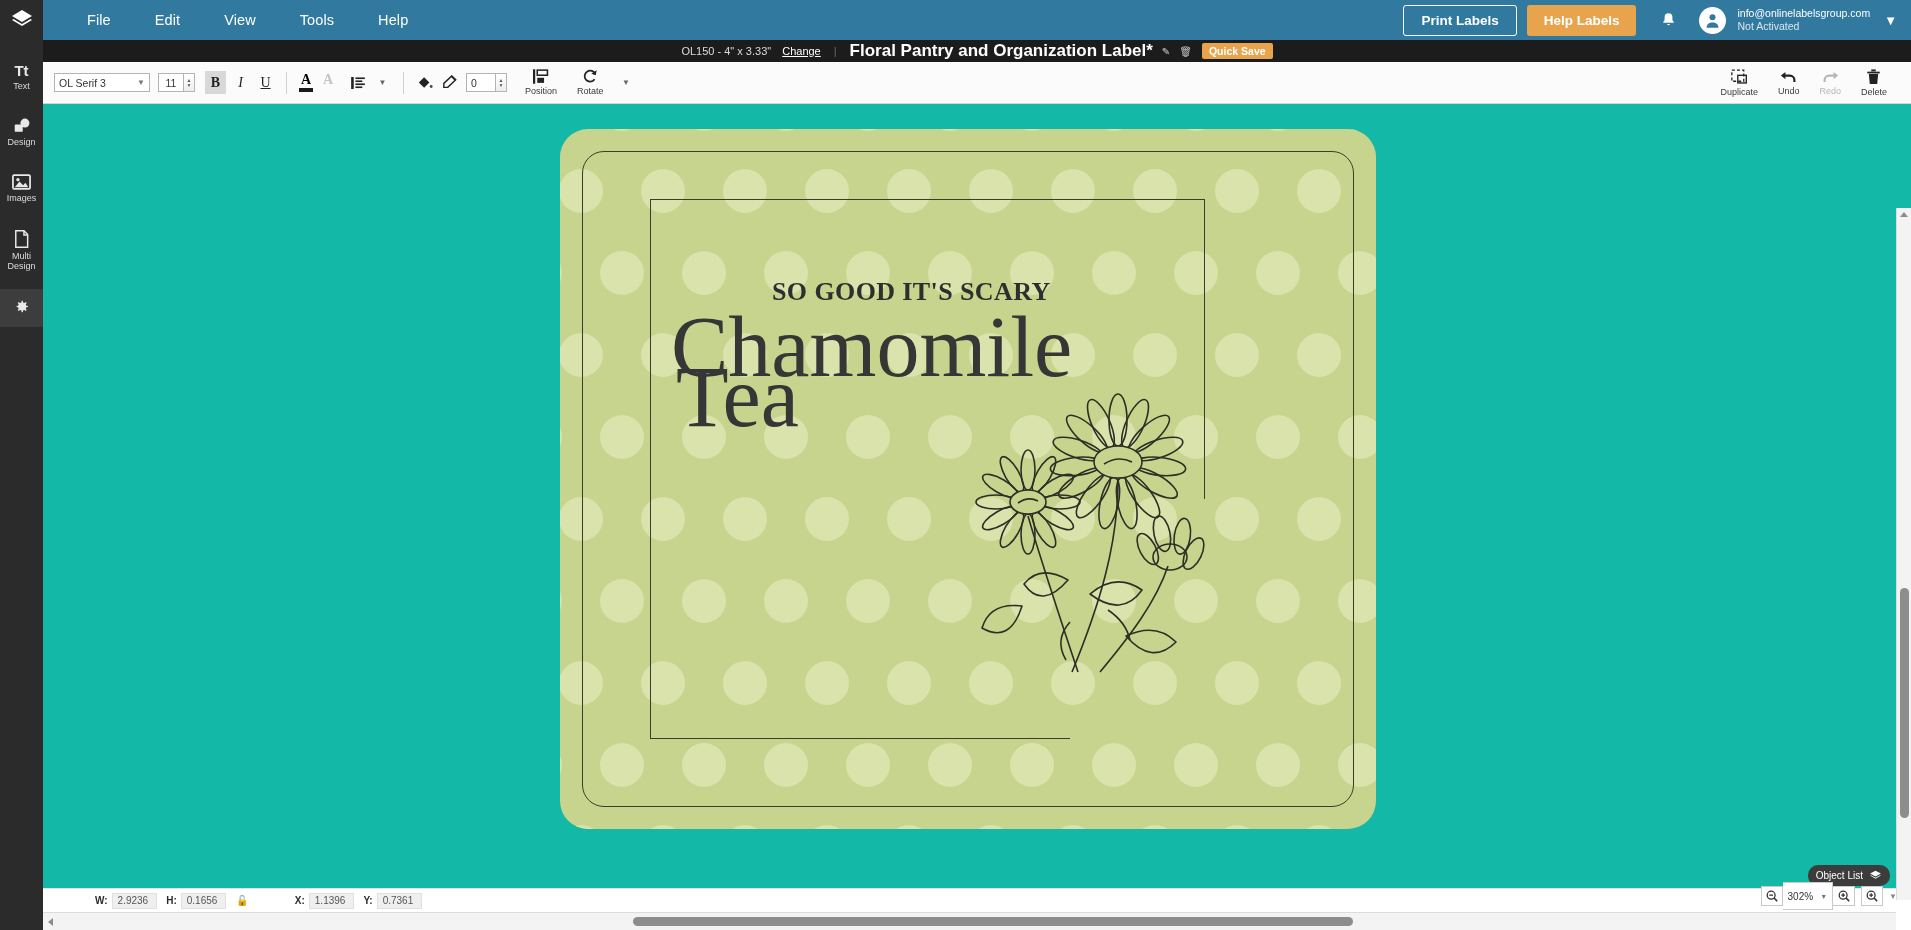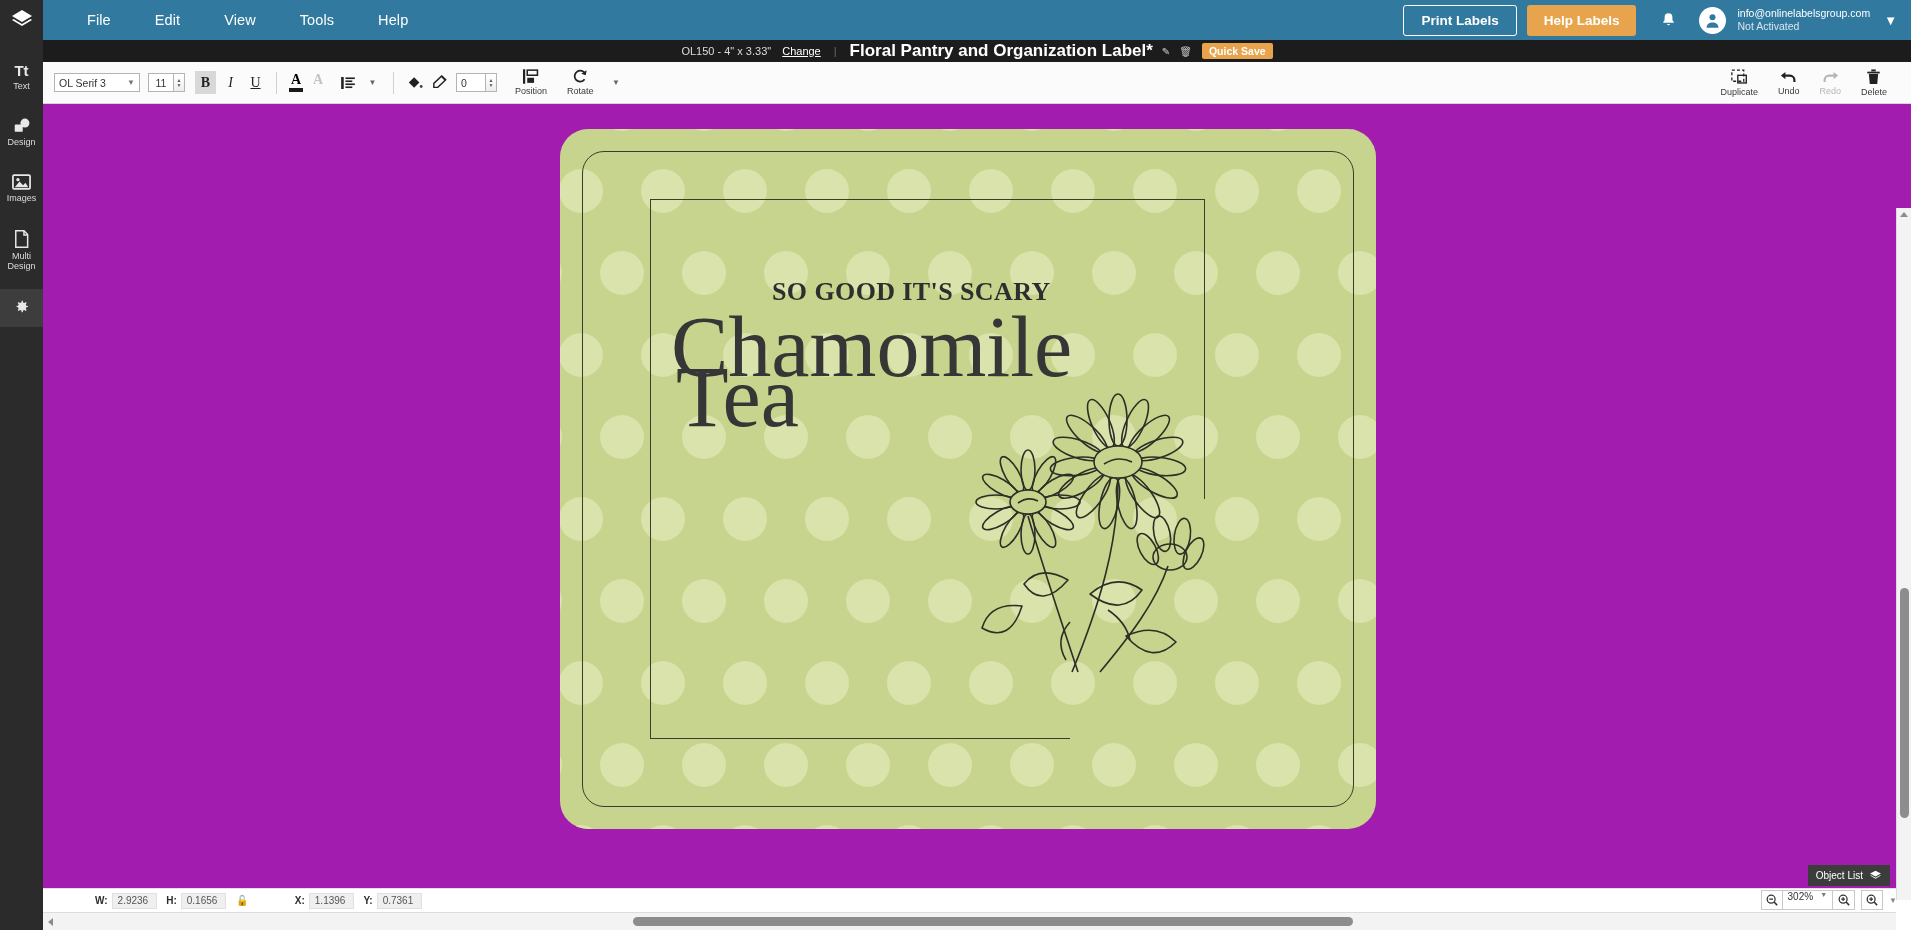--- a/index.html
+++ b/index.html
@@ -77,21 +77,21 @@
   .side-label { font-size: 9px; margin-top: 3px; text-align: center; line-height: 1.12; color: #dcdcdc; }
   .side-glyph { font-size: 15px; font-weight: bold; line-height: 1; }
 
   
   .toolbar {
     position: absolute; top: 62px; left: 43px; width: 1868px; height: 42px;
     background: #fbfbfb; border-bottom: 1px solid #d6d6d6;
     display: flex; align-items: center; padding-left: 11px;
   }
   .fontsel {
-    width: 86px; height: 19px; border: 1px solid #b4b4b4; background: #fff;
+    width: 96px; height: 19px; border: 1px solid #b4b4b4; background: #fff;
     font-size: 10.5px; color: #333; display: flex; align-items: center;
     padding: 0 4px; cursor: pointer; position: relative;
   }
   .fontsel .cv { position: absolute; right: 4px; font-size: 8px; color: #777; }
   .sizebox {
     width: 26px; height: 19px; border: 1px solid #b4b4b4; background: #fff;
     font-size: 10.5px; color: #333; display: flex; align-items: center;
     justify-content: center; margin-left: 8px;
   }
   .spin {
@@ -117,21 +117,21 @@
     margin: 0 10px; color: #222; font-size: 9px;
   }
   .tb-lbl .t { margin-top: 2px; color: #3a3a3a; }
   .tb-right { margin-left: auto; display: flex; align-items: center; padding-right: 14px; }
   .tb-lbl.disabled { color: #b6b6b6; cursor: default; }
   .tb-lbl.disabled .t { color: #b6b6b6; }
 
   
   .canvas-area {
     position: absolute; top: 104px; left: 43px; width: 1868px; height: 796px;
-    background: #a21caf; overflow: hidden;
+    background: #14b8a6; overflow: hidden;
   }
   .label-wrap {
     position: absolute; left: 517px; top: 25px; width: 816px; height: 700px;
   }
   .label {
     position: absolute; inset: 0; border-radius: 28px; overflow: hidden;
     background-color: #c7d48d;
   }
   .dots { position: absolute; inset: 0; }
   .dot { position: absolute; border-radius: 50%; background: #d9e3ab; }
@@ -216,34 +216,34 @@
   .stat-grp.x { margin-left: 46px; }
   .stat-k { font-weight: bold; color: #2c2c2c; margin-right: 4px; }
   .stat-v {
     background: #efefef; border: 1px solid #e0e0e0; color: #555;
     padding: 1.5px 8px 1.5px 5px; min-width: 44px; display: inline-block;
   }
   .lock { margin-left: 10px; color: #9a9a9a; font-size: 10px; cursor: pointer; }
 
   .objlist {
     position: absolute; right: 21px; bottom: 44px; background: #3c3c3c; color: #fff;
-    font-size: 10px; padding: 4px 8px; border-radius: 0; cursor: pointer;
+    font-size: 10px; padding: 4px 8px; border-radius: 10px; cursor: pointer;
     display: flex; align-items: center; gap: 6px;
   }
   .zoomctl {
     position: absolute; right: 14px; bottom: 20px; display: flex; align-items: center;
   }
   .zbtn {
     width: 22px; height: 20px; border: 1px solid #c9c9c9; background: #fff;
     display: flex; align-items: center; justify-content: center; cursor: pointer;
     font-size: 12px; color: #444;
   }
   .zval {
-    height: 20px; border: 1px solid #c9c9c9; border-left: none; background: #fff;
-    font-size: 10px; color: #333; display: flex; align-items: flex-start;
+    height: 28px; border: 1px solid #c9c9c9; border-left: none; background: #fff;
+    font-size: 10px; color: #333; display: flex; align-items: center;
     padding: 0 5px; gap: 7px; cursor: pointer;
   }
   .zcaret { color: #777; font-size: 7px; }
   .zoom-dd { margin-left: 6px; color: #8a8a8a; font-size: 8px; cursor: pointer; }
 </style>
 </head>
 <body>
 
 <div class="topbar">
   <div class="logo-box">

